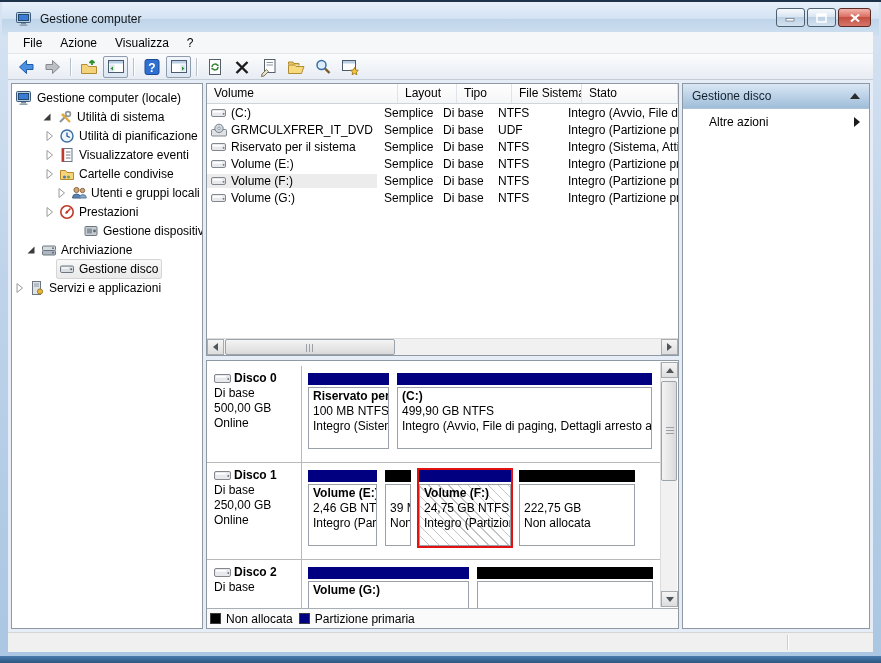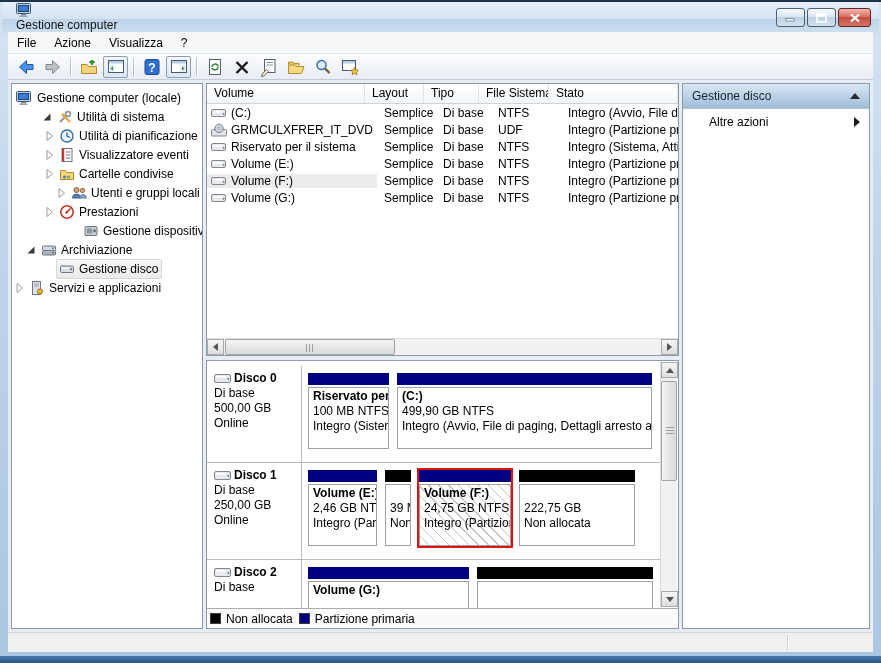--- a/index.html
+++ b/index.html
@@ -5,31 +5,31 @@
   * { margin:0; padding:0; box-sizing:border-box; }
   html,body { width:881px; height:663px; font-family:"Liberation Sans", sans-serif; font-size:12px; color:#000; }
   body { position:relative; overflow:hidden; }
 
   
   .frame { position:absolute; inset:0; background:linear-gradient(180deg,#d7e4f3 0%,#bfd4ea 40%,#aac6e2 100%); }
   .frame-top-edge { position:absolute; top:0; left:0; right:0; height:2px; background:#1d3349; }
   .frame-bottom-edge { position:absolute; bottom:0; left:0; right:0; height:7px; background:linear-gradient(180deg,#4a7aae,#2c577f); }
 
   
-  .titlebar { position:absolute; top:2px; left:2px; right:2px; height:34px; display:flex; align-items:flex-start;
-    background:linear-gradient(180deg,#e7f0fa 0%,#d3e2f2 50%,#c0d5ea 51%,#cfe0f1 100%); padding-left:14px;flex-direction:column; }
+  .titlebar { position:absolute; top:2px; left:2px; right:2px; height:34px; display:flex; align-items:center;
+    background:linear-gradient(180deg,#e7f0fa 0%,#d3e2f2 50%,#c0d5ea 51%,#cfe0f1 100%); padding-left:14px; }
   .titlebar .app-icon { width:18px; height:16px; margin-right:6px; flex:0 0 auto; }
   .title-text { font-size:12px; color:#101417; }
   .win-controls { position:absolute; right:8px; top:6px; display:flex; gap:2px; }
   .win-btn { width:29px; height:19px; border:1px solid #4c5f73; border-radius:3px; display:flex; align-items:center; justify-content:center;
     background:linear-gradient(180deg,#f7fafd 0%,#d9e5f1 45%,#bed1e5 50%,#d3e2f0 100%); }
   .win-btn.close { width:33px; border-color:#5c2a25; background:linear-gradient(180deg,#f2b5ac 0%,#dd7065 45%,#c44f43 50%,#d6756a 100%); }
 
   
-  .menubar { position:absolute; top:32px; left:8px; right:8px; height:22px; background:#f6f7f9; display:flex; align-items:center; border-bottom:1px solid #e3e6ea; }
+  .menubar { position:absolute; top:32px; left:8px; right:8px; height:22px; background:#f6f7f9; display:flex; align-items:center; padding-left:6px; border-bottom:1px solid #e3e6ea; }
   .menu-item { padding:2px 9px; cursor:default; }
 
   
   .toolbar { position:absolute; top:54px; left:8px; right:8px; height:26px; background:linear-gradient(180deg,#fbfcfd,#e8edf4); border-bottom:1px solid #c3ccd6; display:flex; align-items:center; padding-left:4px; }
   .tb-btn { width:25px; height:22px; display:flex; align-items:center; justify-content:center; border:1px solid transparent; border-radius:2px; background:transparent; margin:0 1px; }
   .tb-btn.pressed { border-color:#8e9cad; background:linear-gradient(180deg,#f3f7fc,#dbe6f3); }
   .tb-sep { width:1px; height:18px; background:#b9c2cc; margin:0 4px; box-shadow:1px 0 0 #fff; }
 
   
   .content { position:absolute; top:80px; left:8px; right:8px; height:552px; background:#e6edf6; display:flex; gap:3px; padding:3px; }
@@ -448,21 +448,21 @@
             </span>
             <span>Servizi e applicazioni</span>
           </span>
         </div>
       </div>
 
     <div class="main-col">
 
       <div class="panel list-pane">
         <div class="list-header" id="list-header">
-            <div class="hcell" style="width: 158px;">Volume</div>
+            <div class="hcell" style="width: 191px;">Volume</div>
             <div class="hcell" style="width: 59px;">Layout</div>
             <div class="hcell" style="width: 55px;">Tipo</div>
             <div class="hcell" style="width: 70px;">File Sistema</div>
             <div class="hcell" style="flex: 1 1 0%;">Stato</div>
           </div>
         <div id="list-rows">
             <div class="vrow">
               <div class="vcell name" style="width: 170px;">
                 <span>
                   <svg width="16" height="12">

